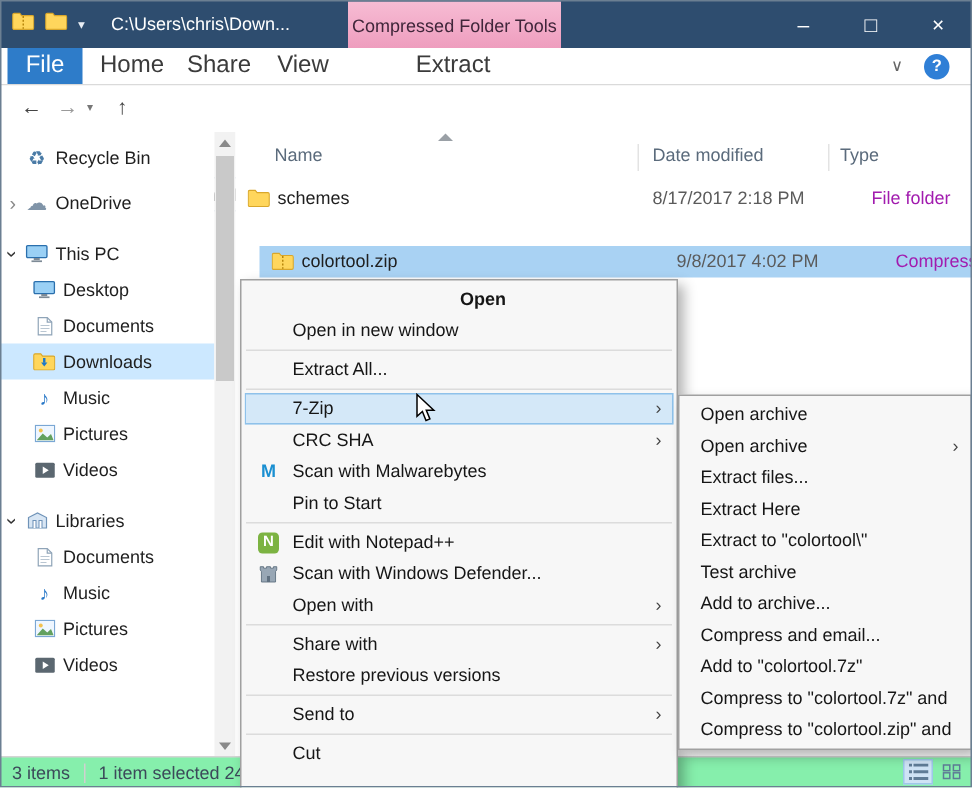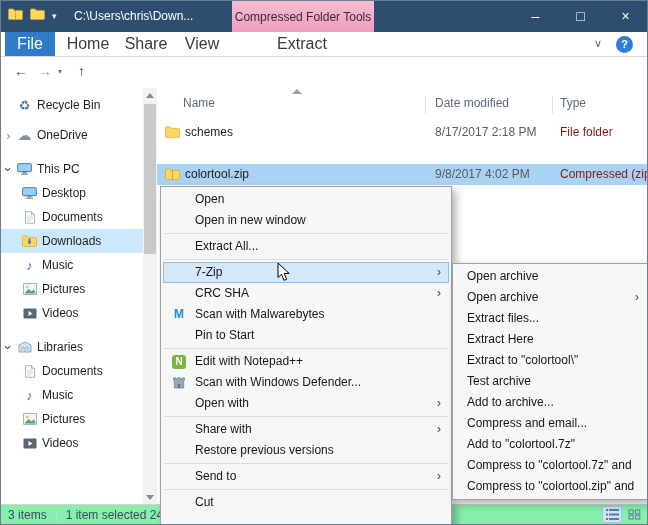--- a/index.html
+++ b/index.html
@@ -81,32 +81,32 @@
   .sortcaret { position:absolute; left:135px; top:1px; width:0; height:0;
     border-left:5px solid transparent; border-right:5px solid transparent; border-bottom:5px solid #9aa0a6; }
   .cols { position:absolute; left:0; top:8px; right:0; height:20px; color:#5b6b7c; }
   .col-name { position:absolute; left:26px; }
   .col-date { position:absolute; left:278px; }
   .col-type { position:absolute; left:403px; }
   .col-sep { position:absolute; top:0; width:1px; height:18px; background:#e3e3e3; }
   .cs1 { left:268px; } .cs2 { left:395px; }
   .frow { position:absolute; left:0; right:0; height:21px; }
   .r0 { top:34px; } .r1 { top:55px; } .r2 { top:76px; }
-  .frow.sel { background:var(--c-sel-strong,#a9d2f3); }
+  .frow.sel { background:var(--c-sel-strong,#a9d2f3);margin-left:16px; }
   .fi    { position:absolute; left:8px;  top:4px; display:flex; }
   .fname { position:absolute; left:28px; top:3px; color:#1f1f1f; }
   .fdate { position:absolute; left:278px; top:3px; color:#5b5b5b;text-align:center; }
-  .ftype { position:absolute; left:403px; top:3px; color:#7f1d1d; white-space:nowrap; }
+  .ftype { position:absolute; left:424px; top:3px; color:#a21caf; white-space:nowrap; }
   
   .ctxmenu { position:absolute; left:160px; top:186px; width:292px; height:360px;
     background:#f7f7f7; border:1px solid #a0a0a0; box-shadow:4px 4px 8px rgba(0,0,0,.3);
     padding:2px; z-index:10; }
   .mi { height:21px; line-height:21px; position:relative; padding-left:32px;
     color:#161616; white-space:nowrap; }
-  .mi.bold { font-weight:normal; }
+  .mi.bold { font-weight:bold;text-align:center; }
   .mi.hl { background:var(--c-menu-hl,#d4e8f8); box-shadow:inset 0 0 0 1px #8ec1ea; }
   .marrow { position:absolute; right:8px; top:0; color:#444; }
   .micon { position:absolute; left:7px; top:0; width:18px; height:21px;
     display:flex; align-items:center; justify-content:center; }
   .mb-icon { color:#1a8fd1; font-weight:bold; font-size:12px; }
   .npp-icon { width:14px; height:14px; background:#7cb342; border-radius:3px; color:#fff;
     font-size:10px; font-weight:bold; text-align:center; line-height:14px; }
   .msep { height:1px; background:#dcdcdc; margin:2px 1px; }
   
   .submenu { position:absolute; left:452px; top:263px; width:196px;

